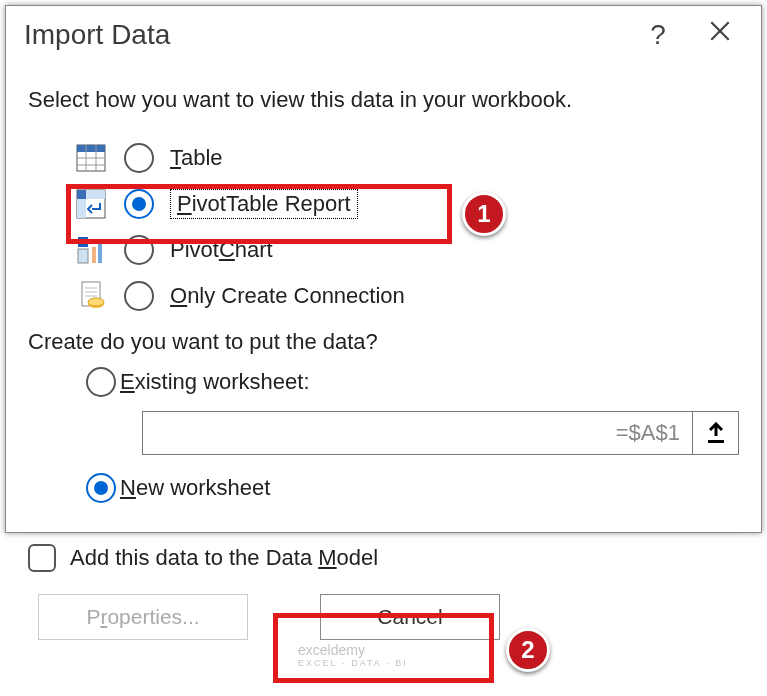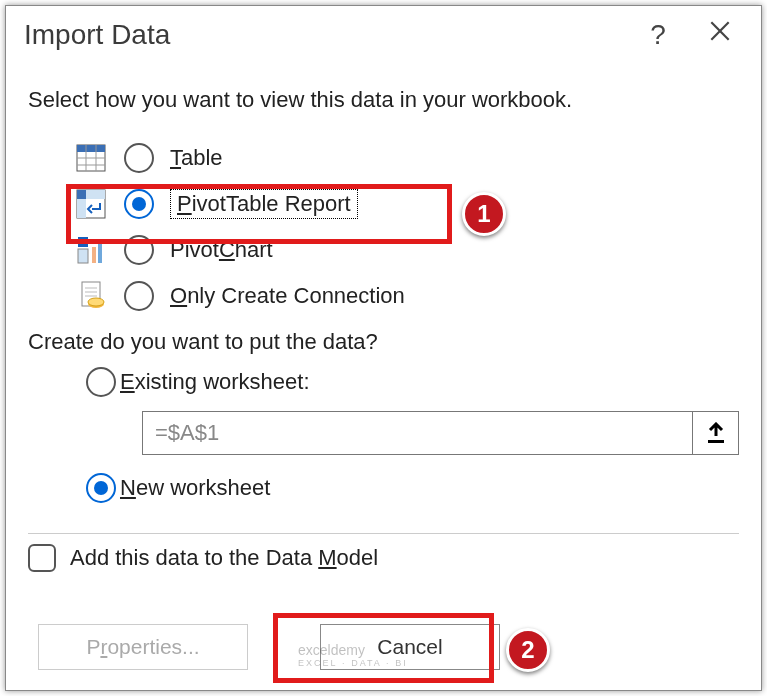--- a/index.html
+++ b/index.html
@@ -7,21 +7,21 @@
     margin: 0;
     padding: 0;
     background: #ffffff;
     font-family: "Segoe UI", Arial, sans-serif;
     width: 767px;
     height: 696px;
     position: relative;
   }
   .dialog {
     width: 757px;
-    height: 686px;
+    height: 528px;
     margin: 5px;
     border: 1px solid #888;
     box-shadow: 0 0 6px rgba(0,0,0,0.4);
     display: flex;
     flex-direction: column;
     background: #fff;
     position: relative;
   }
   .titlebar {
     background: #ffffff;
@@ -146,20 +146,21 @@
     align-items: stretch;
     margin: 6px 0 10px 56px;
   }
   .cell-input {
     flex: 1;
     border: 1px solid #777;
     padding: 8px 12px;
     font-size: 22px;
     color: #888;
     background: #fff;
+    text-align: right;
   }
   .range-btn {
     width: 46px;
     border: 1px solid #777;
     border-left: none;
     background: #fff;
     display: flex;
     align-items: center;
     justify-content: center;
     cursor: pointer;

